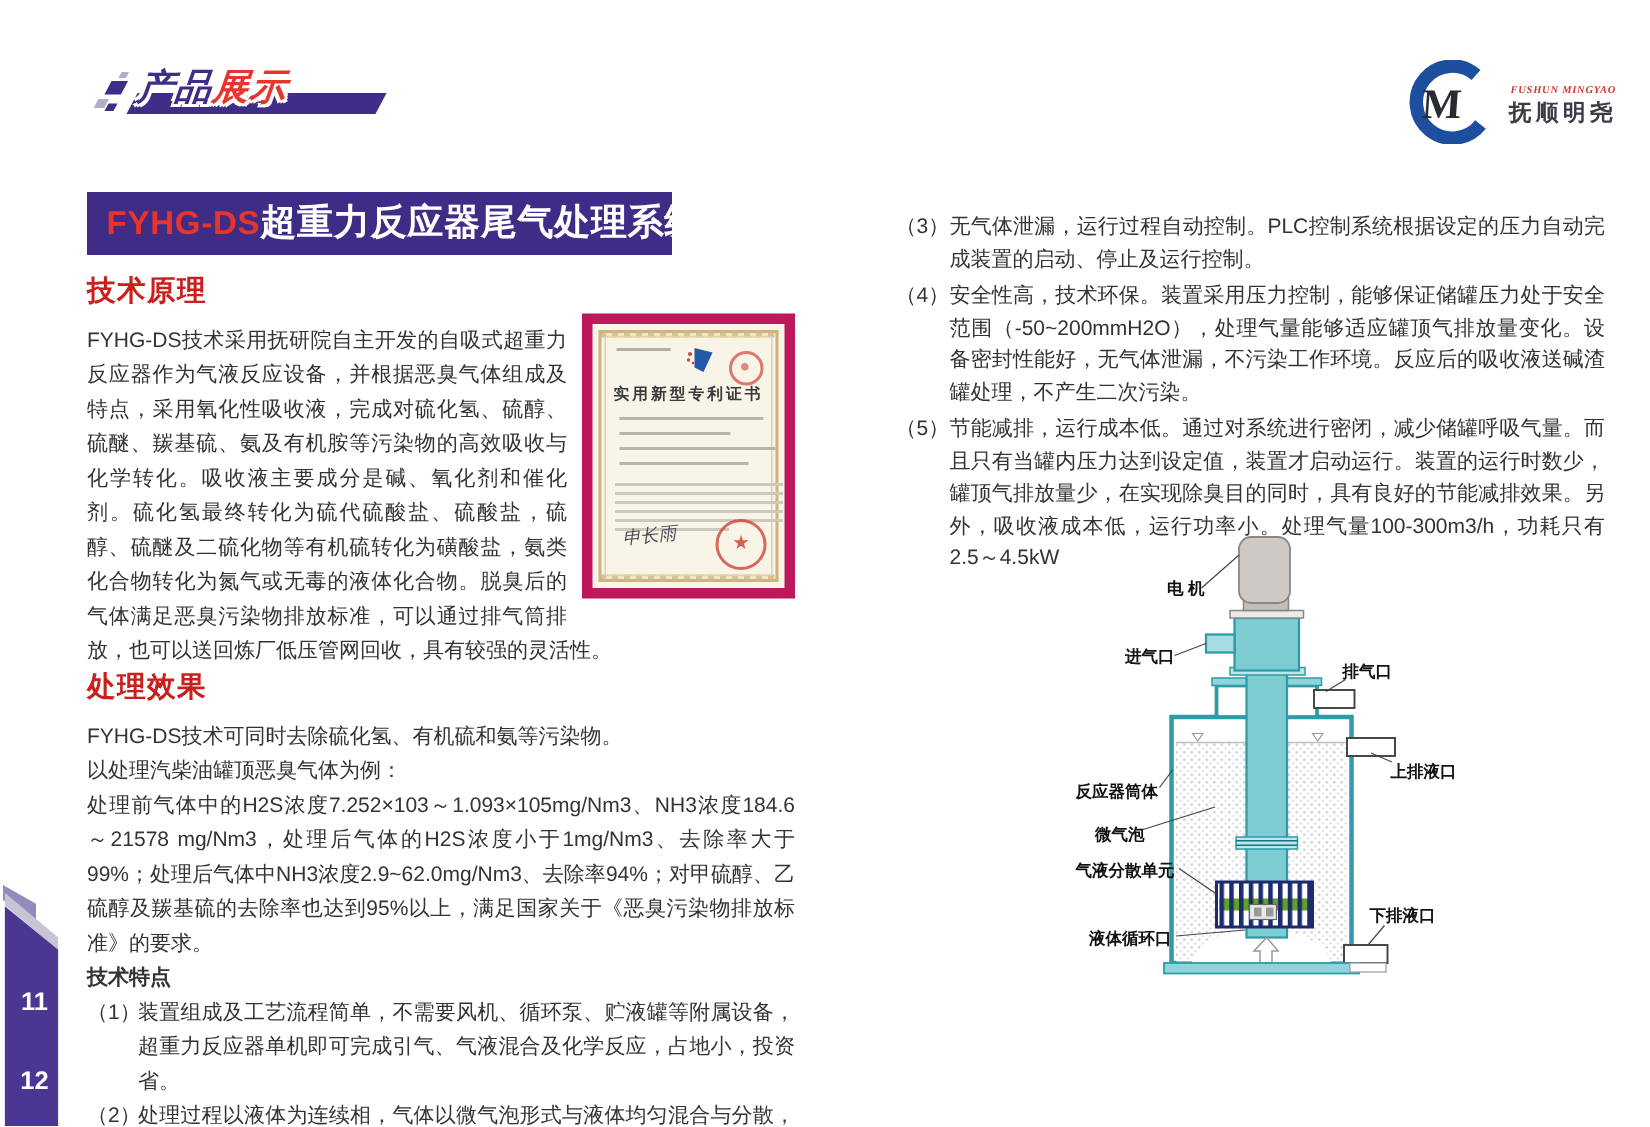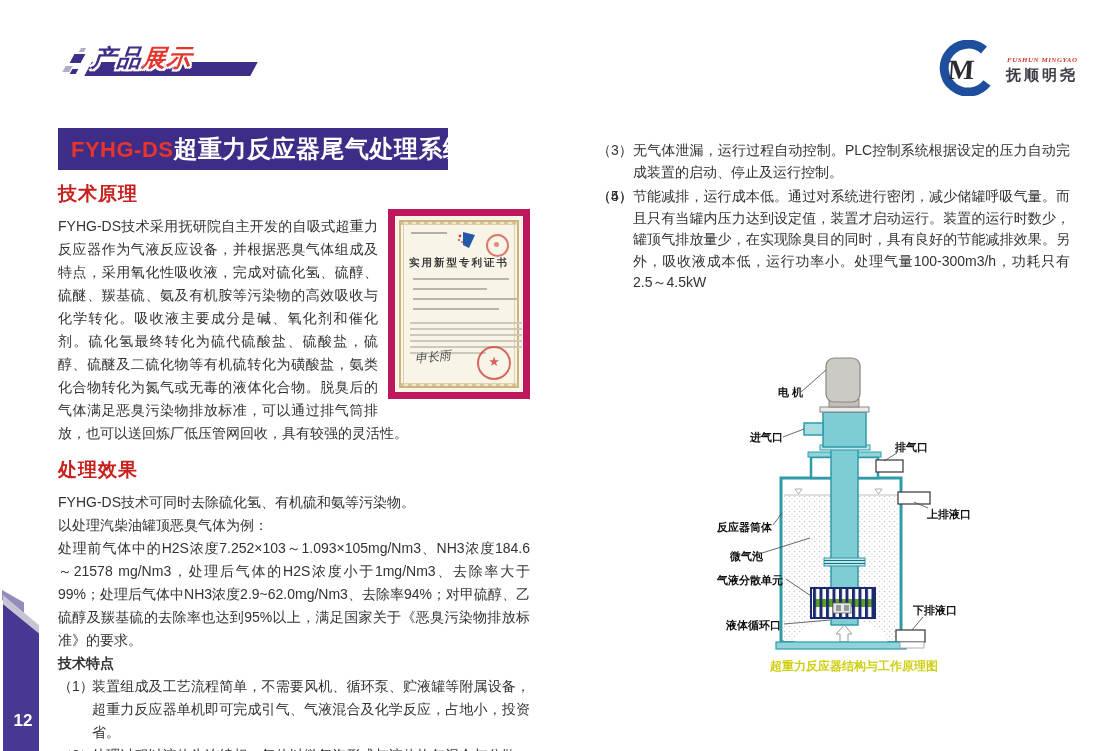--- a/index.html
+++ b/index.html
@@ -8,21 +8,21 @@
 
   
   .sb-wedge{position:absolute;left:2px;top:590px;width:22px;height:24px;background:#938bbd;
             clip-path:polygon(0 0,100% 52%,100% 100%,0 42%);}
   .sb-gray{position:absolute;left:3px;top:595px;width:36px;height:42px;background:#c7c4d3;
            clip-path:polygon(0 0,100% 72%,100% 92%,0 20%);}
   .sb-main{position:absolute;left:3px;top:604px;width:36px;height:147px;background:#4a3792;
            clip-path:polygon(0 0,100% 20%,100% 100%,0 100%);}
   .sb-num{position:absolute;left:11px;width:24px;text-align:center;color:#ffffff;
           font-weight:bold;font-size:17px;}
-  .sb-num.n1{top:658px;margin-left:27px;} .sb-num.n2{top:711px;}
+  .sb-num.n1{top:658px;} .sb-num.n2{top:711px;}
 
   
   .brand{position:absolute;left:58px;top:42px;width:230px;height:42px;}
   .chip{position:absolute;transform:skewX(-28deg);}
   .chip1{left:14px;top:12px;width:11px;height:9px;background:#3f2d87;}
   .chip2{left:6px;top:24px;width:7px;height:6px;background:#b3aec7;}
   .chip3{left:13px;top:27px;width:6px;height:5px;background:#3f2d87;}
   .chip4{left:22px;top:6px;width:5px;height:4px;background:#b3aec7;}
   .swoosh{position:absolute;left:30px;top:20px;width:166px;height:14px;background:#3f2d87;
           transform:skewX(-28deg);}
@@ -149,39 +149,39 @@
       <div class="cp" style="top:118px;width:112px;"></div>
       <div class="cp" style="top:124px;width:112px;"></div>
       <div class="cp" style="top:130px;width:112px;"></div>
       <div class="cp" style="top:136px;width:76px;"></div>
       <div class="cert-sign">申长雨</div>
       <div class="cert-emblem">★</div>
     </div>
 
     <div class="body-text">FYHG-DS技术采用抚研院自主开发的自吸式超重力反应器作为气液反应设备，并根据恶臭气体组成及特点，采用氧化性吸收液，完成对硫化氢、硫醇、硫醚、羰基硫、氨及有机胺等污染物的高效吸收与化学转化。吸收液主要成分是碱、氧化剂和催化剂。硫化氢最终转化为硫代硫酸盐、硫酸盐，硫醇、硫醚及二硫化物等有机硫转化为磺酸盐，氨类化合物转化为氮气或无毒的液体化合物。脱臭后的气体满足恶臭污染物排放标准，可以通过排气筒排放，也可以送回炼厂低压管网回收，具有较强的灵活性。</div>
 
-    <h2 class="sec" style="margin-top:12px;font-family:Liberation Mono, monospace;">处理效果</h2>
+    <h2 class="sec" style="font-family:Liberation Mono, monospace;">处理效果</h2>
     <div class="tline">FYHG-DS技术可同时去除硫化氢、有机硫和氨等污染物。</div>
     <div class="tline">以处理汽柴油罐顶恶臭气体为例：</div>
     <div class="body-text">处理前气体中的H2S浓度7.252×103～1.093×105mg/Nm3、NH3浓度184.6～21578 mg/Nm3，处理后气体的H2S浓度小于1mg/Nm3、去除率大于99%；处理后气体中NH3浓度2.9~62.0mg/Nm3、去除率94%；对甲硫醇、乙硫醇及羰基硫的去除率也达到95%以上，满足国家关于《恶臭污染物排放标准》的要求。</div>
     <div class="tline sub">技术特点</div>
     <div class="feat">
       <span class="num">（1）</span><span>装置组成及工艺流程简单，不需要风机、循环泵、贮液罐等附属设备，超重力反应器单机即可完成引气、气液混合及化学反应，占地小，投资省。</span>
     </div>
     <div class="feat">
       <span class="num">（2）</span><span>处理过程以液体为连续相，气体以微气泡形式与液体均匀混合与分散，气液接触面积大，传质速度快，净化效果好，能够处理高浓度废气，并适应浓度变化。</span>
     </div>
   </div>
 
   <div class="col-right">
     <div class="feat">
       <span class="num">（3）</span><span>无气体泄漏，运行过程自动控制。PLC控制系统根据设定的压力自动完成装置的启动、停止及运行控制。</span>
     </div>
     <div class="feat">
-      <span class="num">（4）</span>
+      <span class="num">（4）</span><span>安全性高，技术环保。装置采用压力控制，能够保证储罐压力处于安全范围（-50~200mmH2O），处理气量能够适应罐顶气排放量变化。设备密封性能好，无气体泄漏，不污染工作环境。反应后的吸收液送碱渣罐处理，不产生二次污染。</span>
     </div>
     <div class="feat">
       <span class="num">（5）</span><span>节能减排，运行成本低。通过对系统进行密闭，减少储罐呼吸气量。而且只有当罐内压力达到设定值，装置才启动运行。装置的运行时数少，罐顶气排放量少，在实现除臭目的同时，具有良好的节能减排效果。另外，吸收液成本低，运行功率小。处理气量100-300m3/h，功耗只有2.5～4.5kW</span>
     </div>
   </div>
 
   <div class="diagram">
     <svg width="342" height="308" viewBox="0 0 342 308">
       <defs>
         <pattern id="stip" patternUnits="userSpaceOnUse" width="5" height="5">
@@ -251,16 +251,15 @@
       <text class="lbl" x="95" y="51">电 机</text>
       <text class="lbl" x="67" y="96">进气口</text>
       <text class="lbl" x="212" y="106">排气口</text>
       <text class="lbl" x="244" y="173">上排液口</text>
       <text class="lbl" x="34" y="186">反应器筒体</text>
       <text class="lbl" x="47" y="215">微气泡</text>
       <text class="lbl" x="34" y="239">气液分散单元</text>
       <text class="lbl" x="43" y="284">液体循环口</text>
       <text class="lbl" x="230" y="269">下排液口</text>
     </svg>
-    <div class="dg-caption">超重力反应器结构与工作原理图</div>
   </div>
 
 </div>
 
 </body></html>

